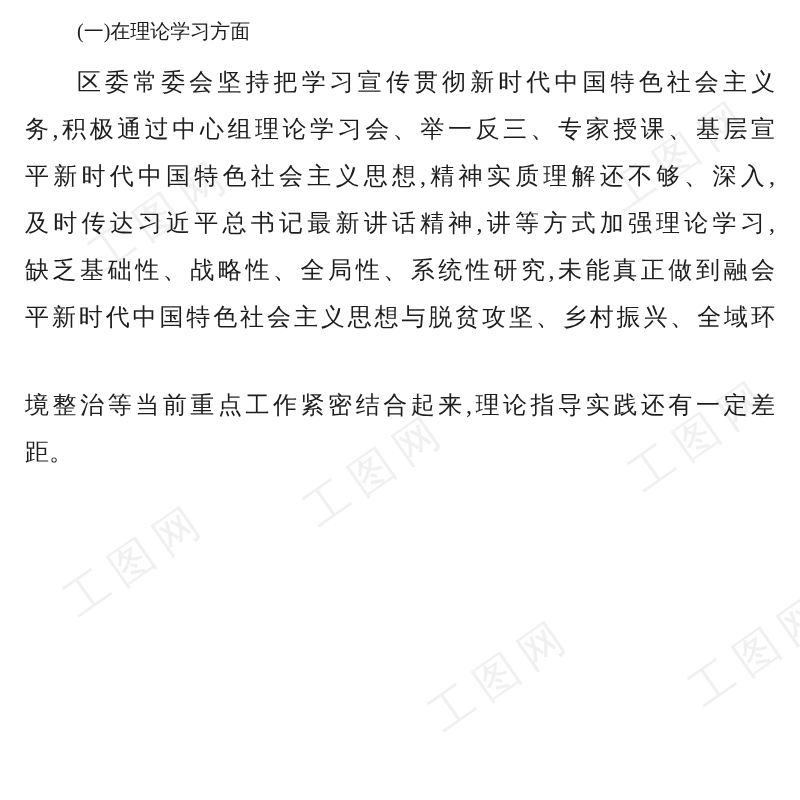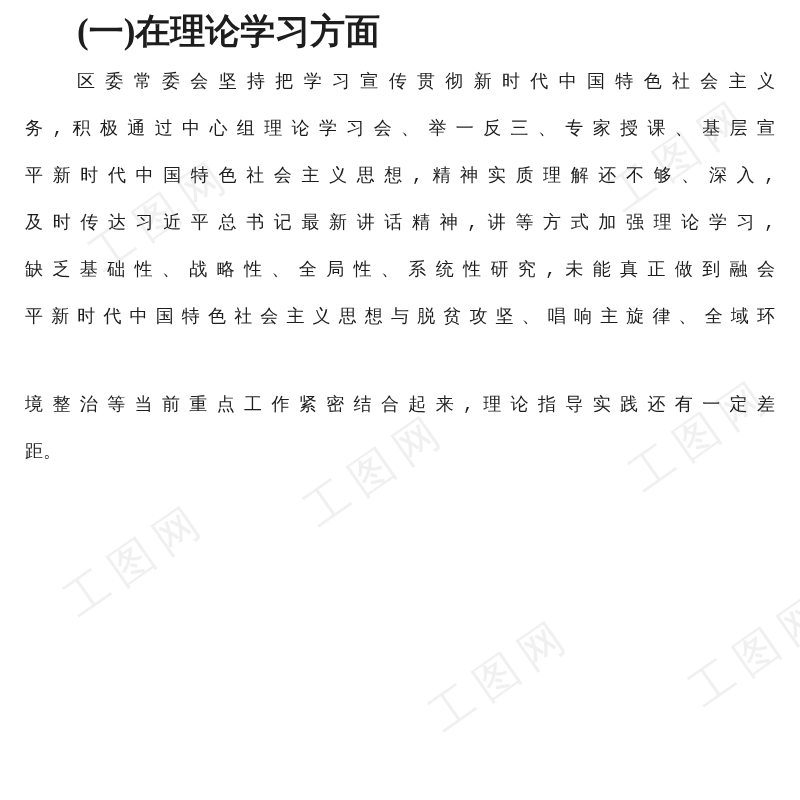--- a/index.html
+++ b/index.html
@@ -25,31 +25,30 @@
     font-family: "Liberation Sans", "DejaVu Sans", sans-serif;
     font-size: 44px;
     letter-spacing: 10px;
     opacity: 0.055;
     transform: rotate(-35deg);
     white-space: nowrap;
     user-select: none;
   }
   .content { position: relative; z-index: 1; }
   .heading {
-    font-size: 35px;
-    font-weight: 700;
+    font-size: 20px;
+    font-weight: 400;
     line-height: 47px;
     margin: 8px 0 4px 0;
     padding-left: 52px;
   }
   .line {
-    font-size: 18px;
+    font-size: 24px;
     line-height: 47px;
     white-space: normal;
-    font-family: Liberation Mono, monospace;
   }
   .line.justify {
     text-align: justify;
     text-align-last: justify;
     text-justify: inter-character;
   }
   .line.indent { text-indent: 52px; }
   .line.gap { margin-top: 41px; }
   .seg.bold { font-weight: 700; }
 </style>
@@ -67,18 +66,18 @@
       <span class="wm" style="left: 680px; top: 620px; color: rgb(0, 0, 0); transform: rotate(-35deg);">工图网</span>
     </div>
   <div class="content">
     <h2 class="heading">(一)在理论学习方面</h2>
     <div class="body-flow">
         <div class="line justify indent"><span class="seg">区委常委会坚持把学习宣传贯彻新时代中国特色社会主义</span></div>
         <div class="line justify"><span class="seg">务,积极通过中心组理论学习会、举一反三、专家授课、基层宣</span></div>
         <div class="line justify"><span class="seg">平新时代中国特色社会主义思想,精神实质理解还不够、深入,</span></div>
         <div class="line justify"><span class="seg">及时传达习近平总书记最新讲话精神,讲等方式加强理论学习,</span></div>
         <div class="line justify"><span class="seg">缺乏基础性、战略性、全局性、系统性研究,未能真正做到融会</span></div>
-        <div class="line justify"><span class="seg">平新时代中国特色社会主义思想与脱贫攻坚、唱响主旋律、全域环</span></div>
+        <div class="line justify"><span class="seg">平新时代中国特色社会主义思想与脱贫攻坚、乡村振兴、全域环</span></div>
         <div class="line justify gap"><span class="seg">境整治等当前重点工作紧密结合起来,理论指导实践还有一定差</span></div>
         <div class="line"><span class="seg">距。</span></div>
       </div>
   </div>
 </div>
 
 </body></html>

